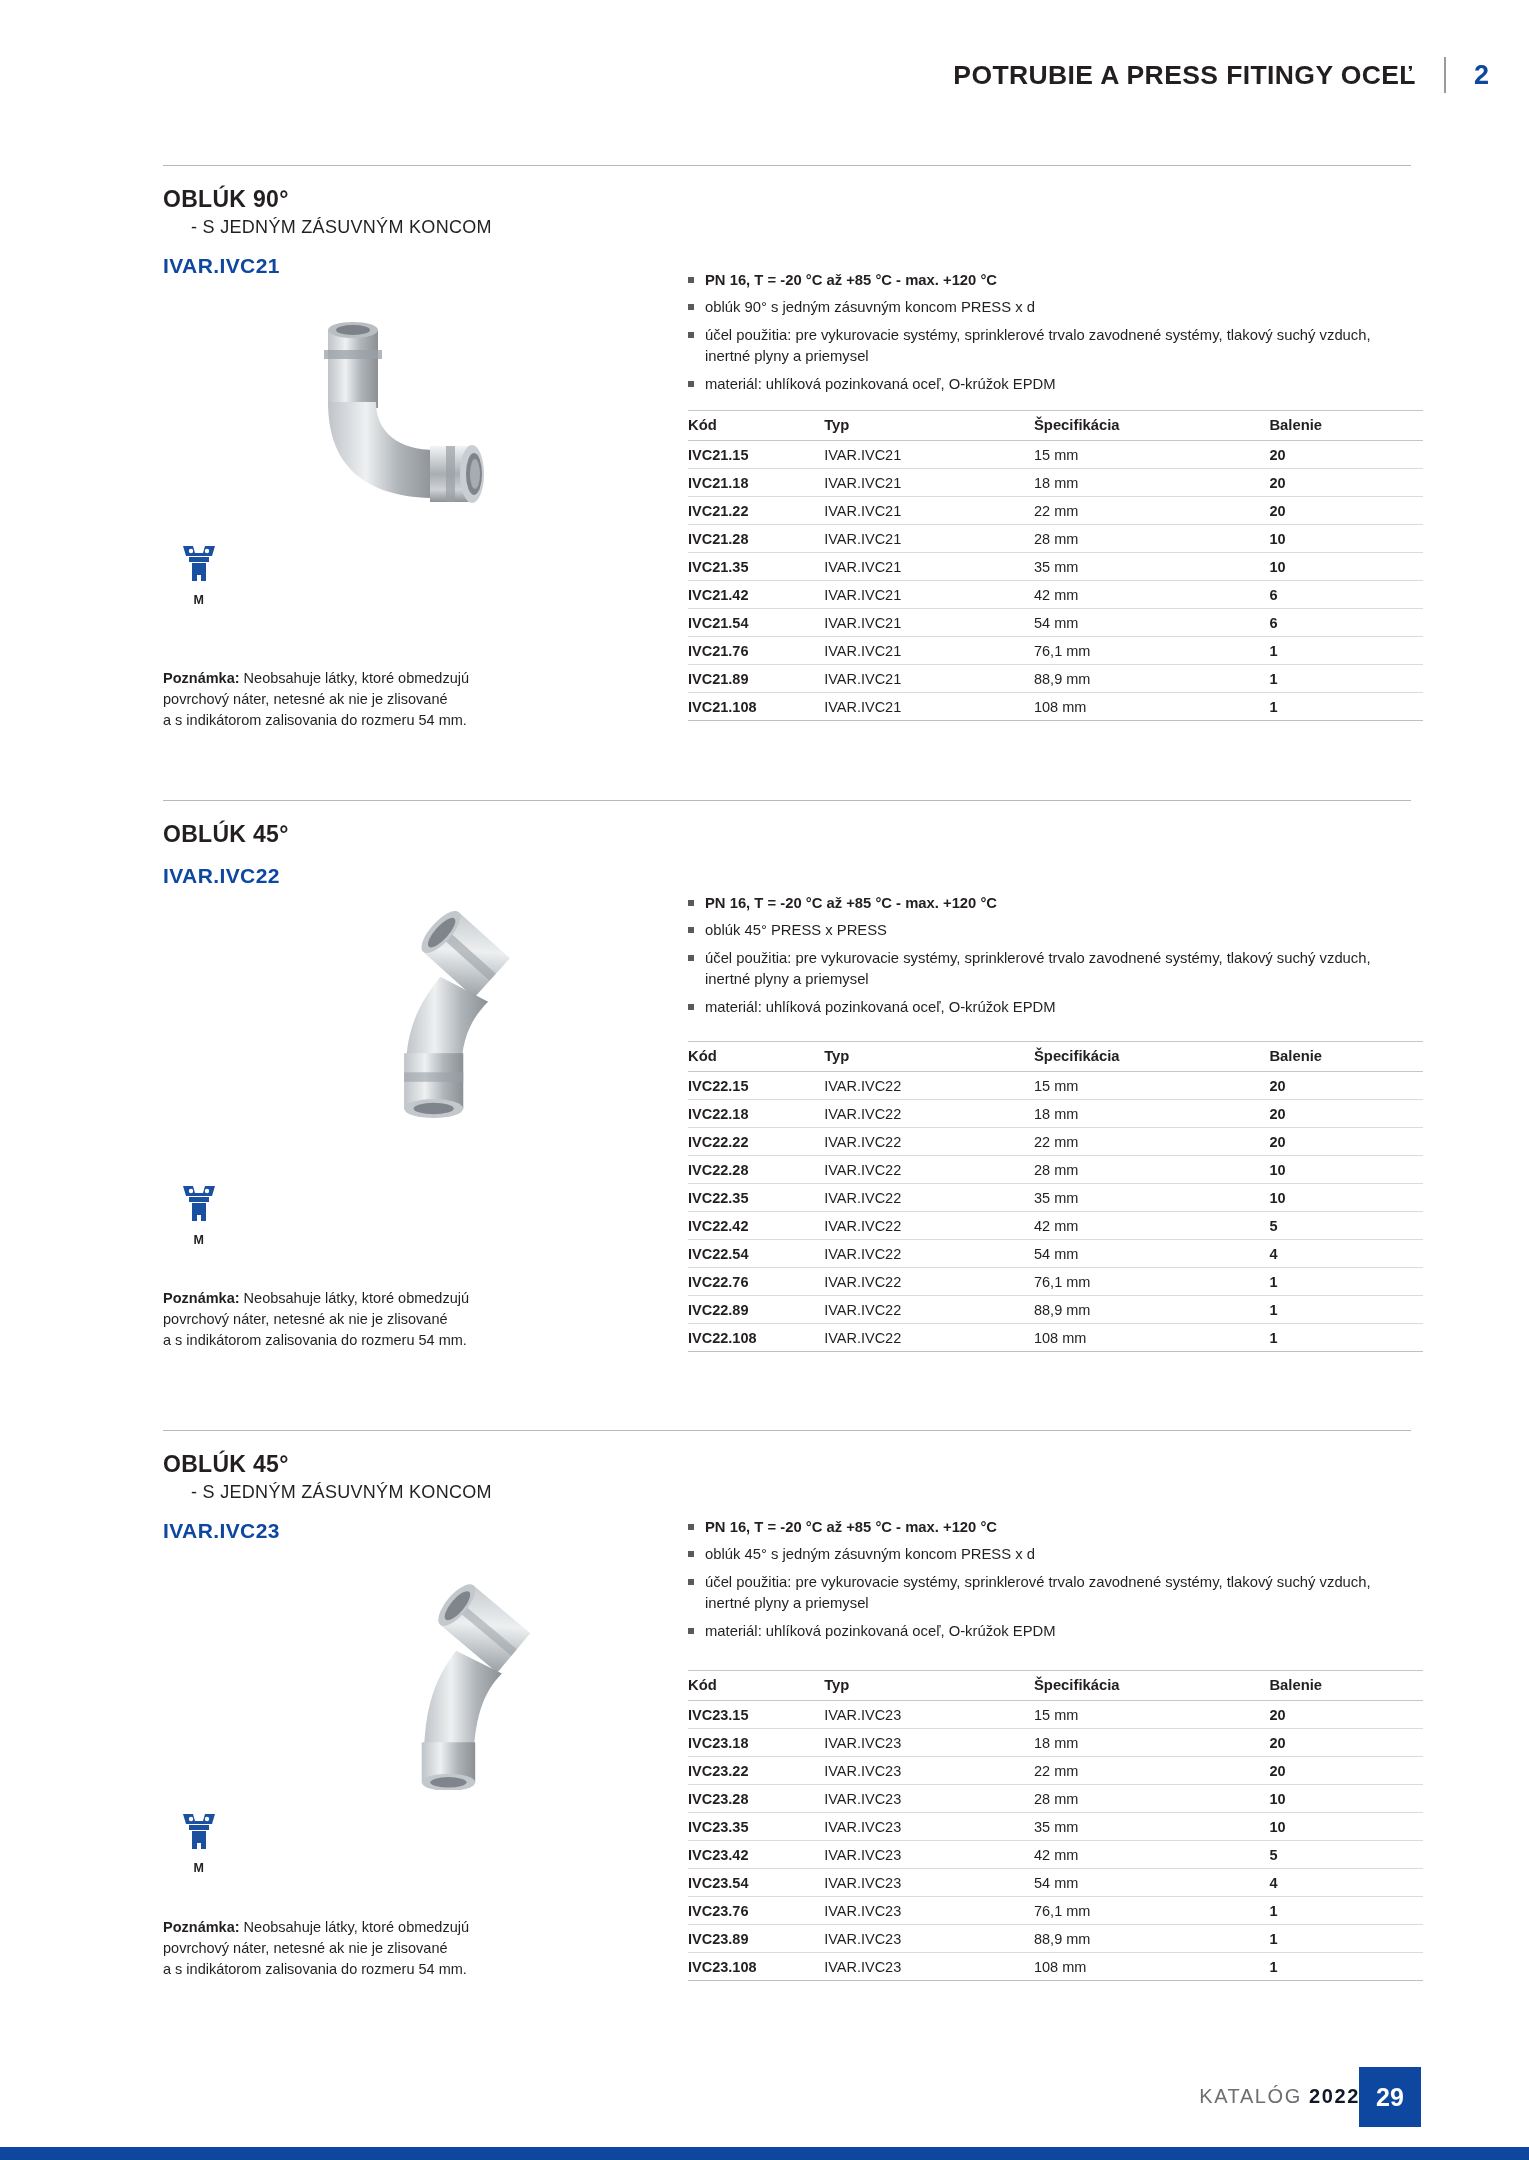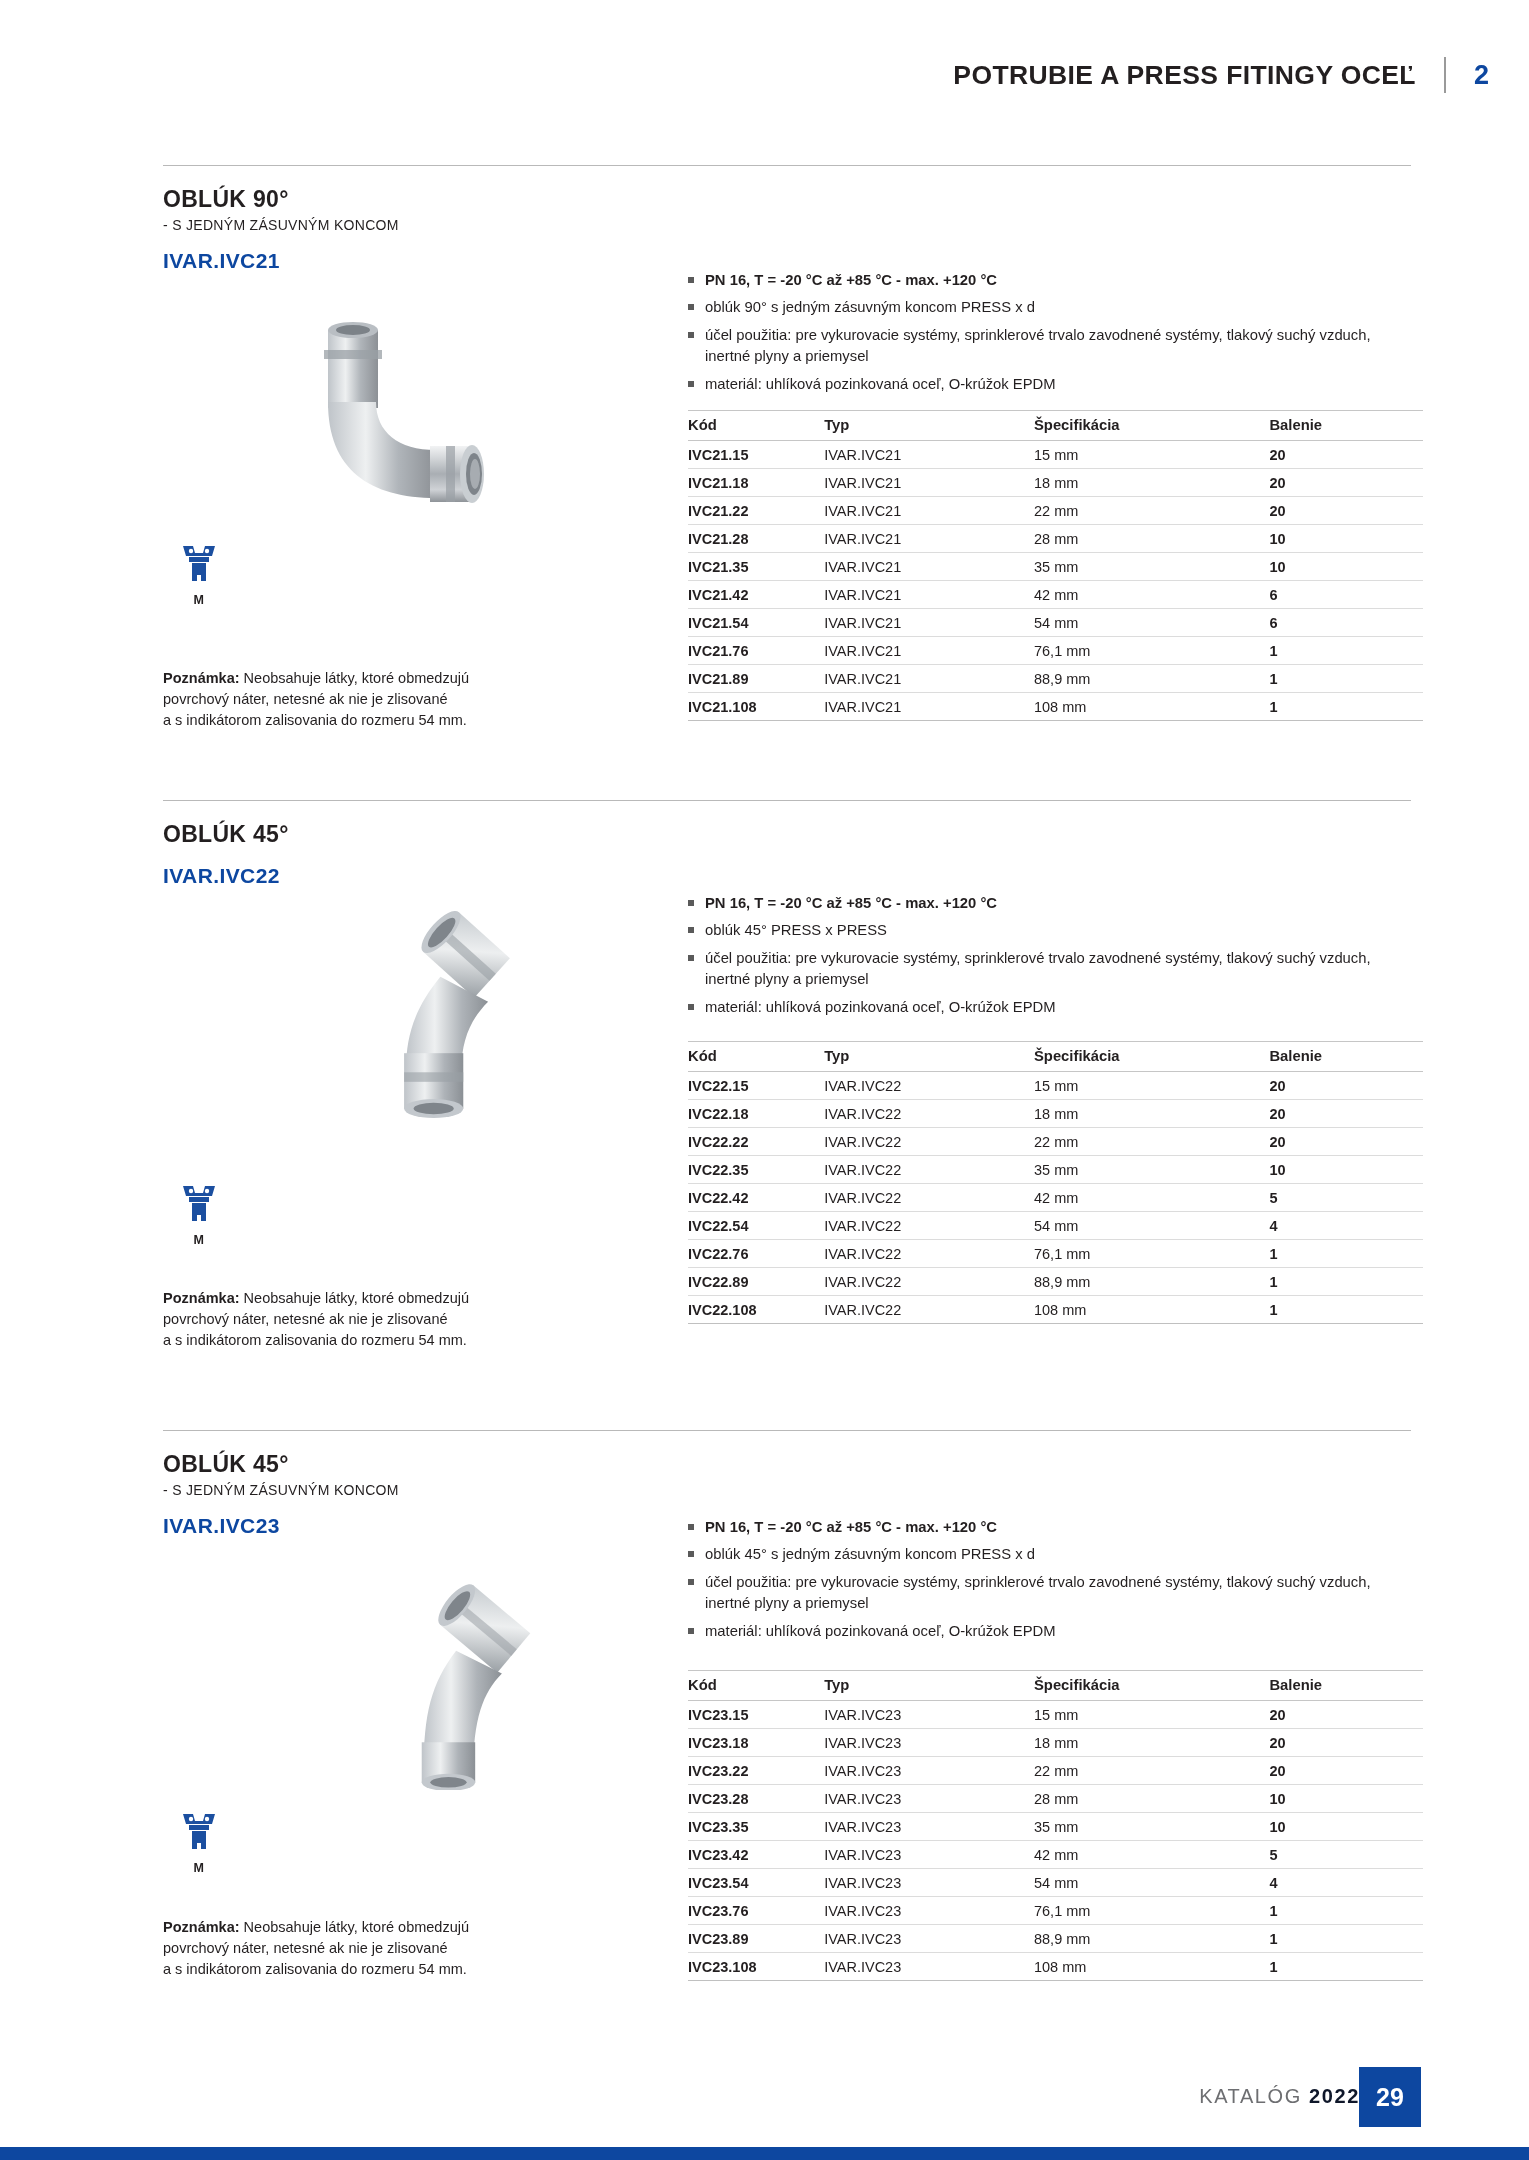--- a/index.html
+++ b/index.html
@@ -54,24 +54,25 @@
     width: 100%;
   }
   .sec-title {
     font-size: 23px;
     font-weight: bold;
     letter-spacing: 0.3px;
     margin-top: 20px;
     color: #231f20;
   }
   .sec-sub {
-    font-size: 14px;
+    font-size: 18px;
     letter-spacing: 0.3px;
     margin-top: 4px;
     color: #231f20;
+    margin-left: 28px;
   }
   .sec-code {
     font-size: 21px;
     font-weight: bold;
     color: #0d47a0;
     letter-spacing: 0.4px;
     margin-top: 16px;
   }
 
   
@@ -455,20 +456,26 @@
         <td class="c-code">IVC22.18</td>
         <td class="c-type">IVAR.IVC22</td>
         <td class="c-spec">18 mm</td>
         <td class="c-pack">20</td>
       </tr>
     <tr>
         <td class="c-code">IVC22.22</td>
         <td class="c-type">IVAR.IVC22</td>
         <td class="c-spec">22 mm</td>
         <td class="c-pack">20</td>
+      </tr>
+    <tr>
+        <td class="c-code">IVC22.28</td>
+        <td class="c-type">IVAR.IVC22</td>
+        <td class="c-spec">28 mm</td>
+        <td class="c-pack">10</td>
       </tr>
     <tr>
         <td class="c-code">IVC22.35</td>
         <td class="c-type">IVAR.IVC22</td>
         <td class="c-spec">35 mm</td>
         <td class="c-pack">10</td>
       </tr>
     <tr>
         <td class="c-code">IVC22.42</td>
         <td class="c-type">IVAR.IVC22</td>

